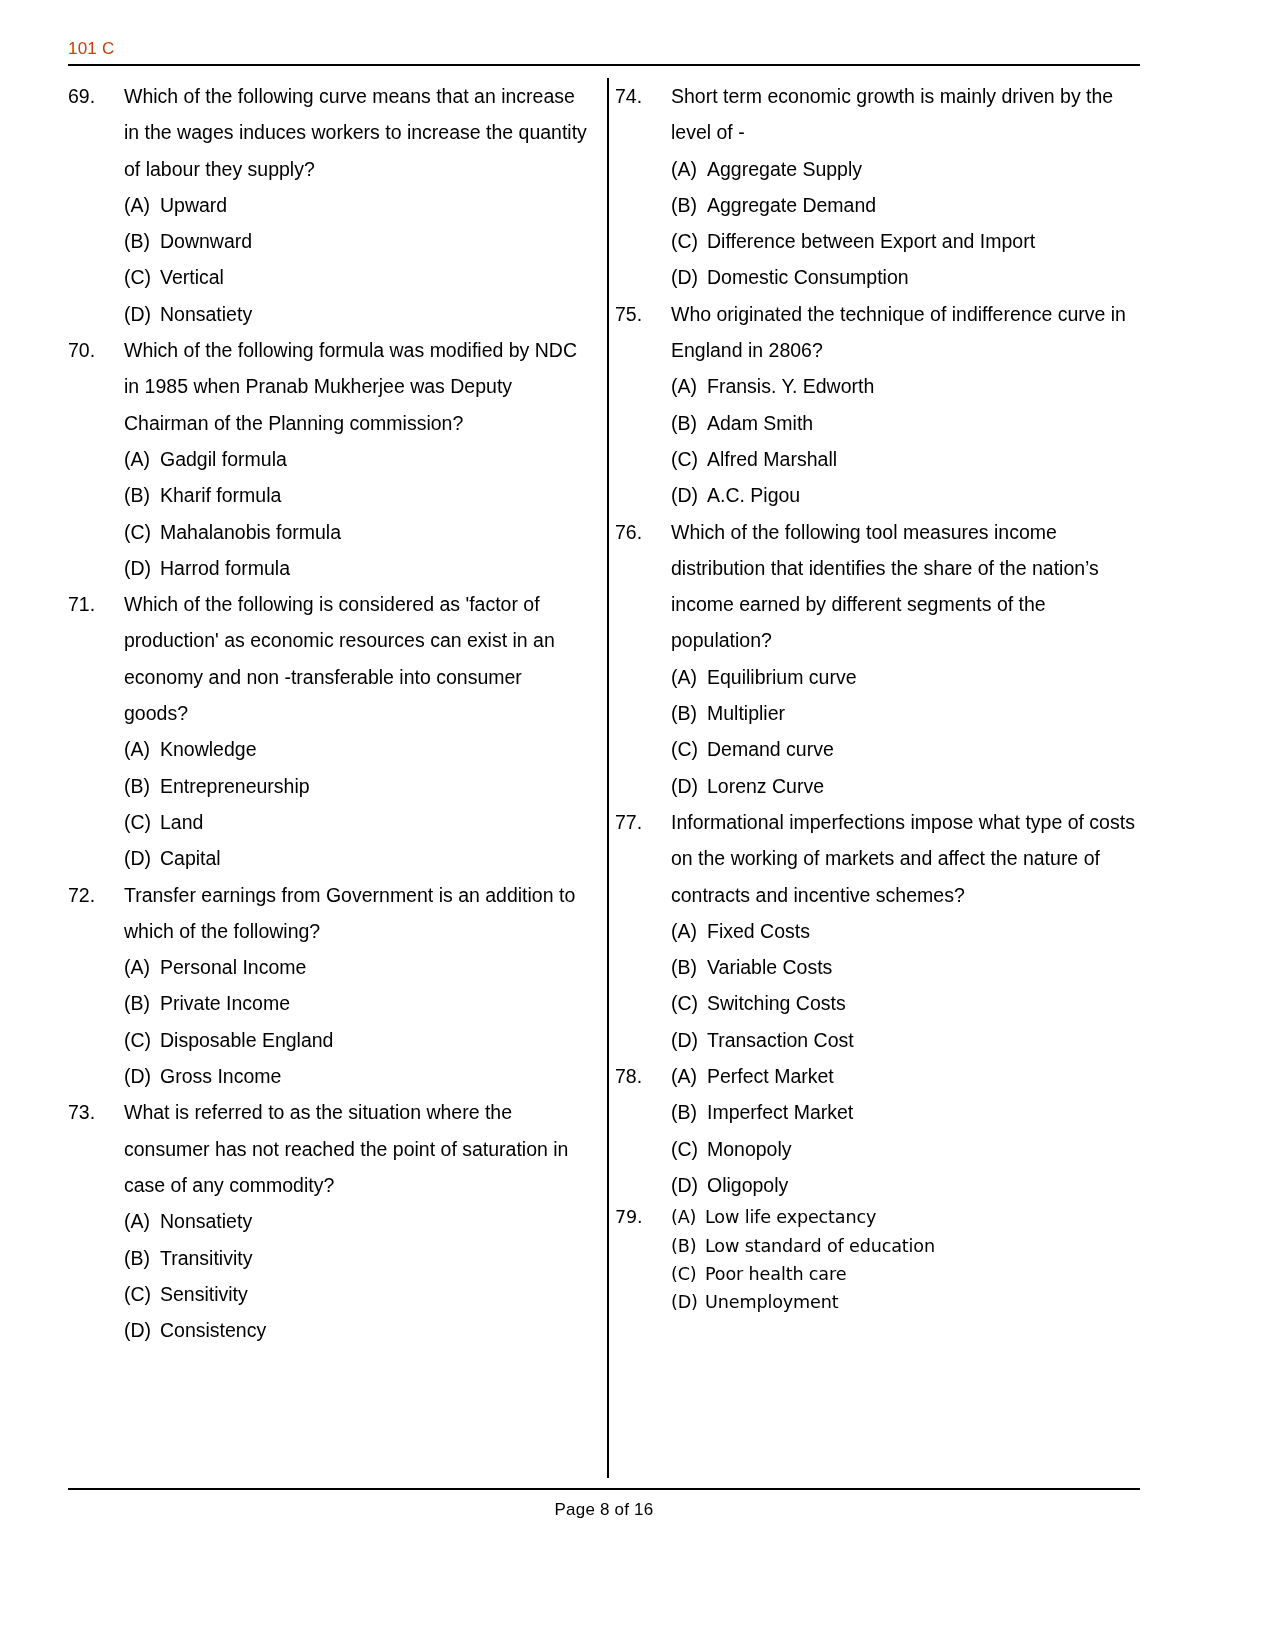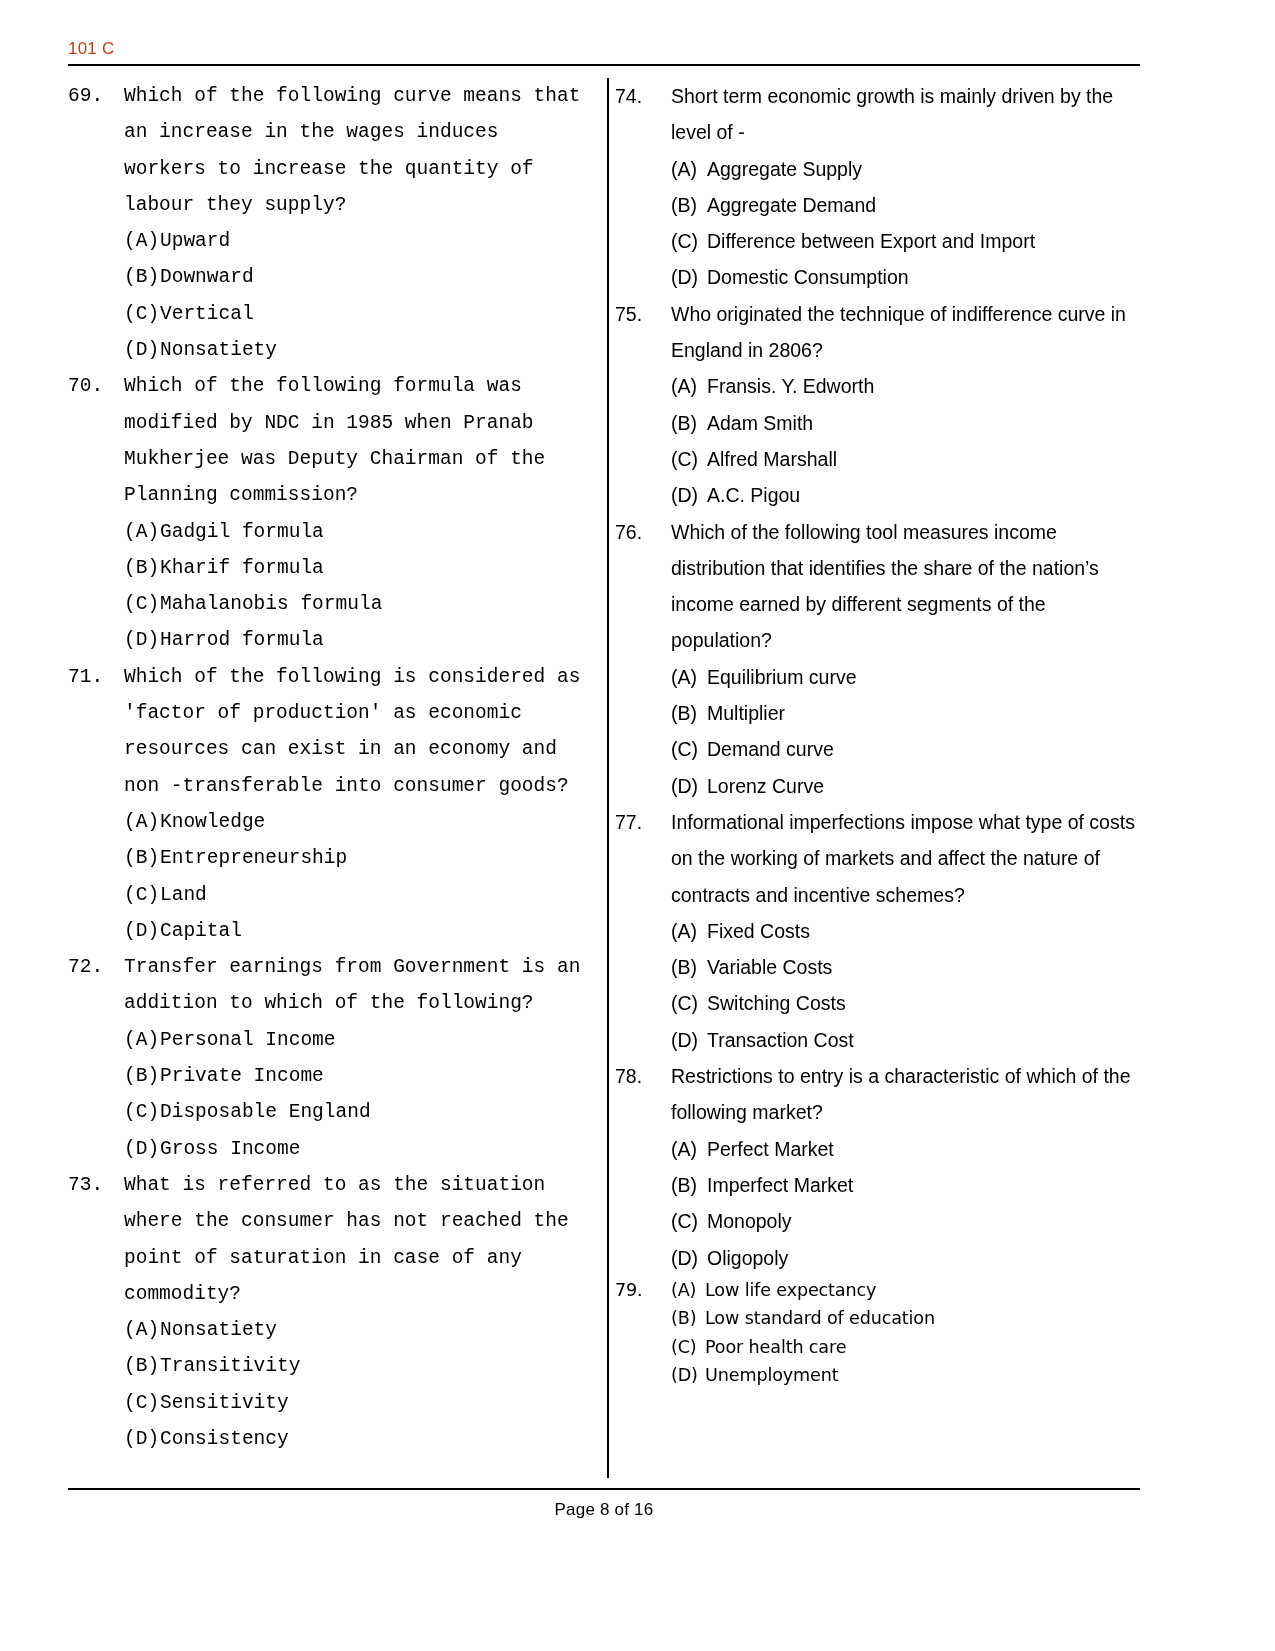--- a/index.html
+++ b/index.html
@@ -71,21 +71,20 @@
     display: flex;
     flex-direction: row;
   }
   .col {
     position: relative;
     box-sizing: border-box;
   }
   .col-left {
     width: 540px;
     padding-right: 16px;
-    font-family: Liberation Mono, monospace;
   }
   .col-divider {
     width: 0px;
     border-left: 2px solid #000;
     height: 1400px;
     margin: 0 0 0 0;
   }
   .col-right {
     width: 532px;
     padding-left: 6px;
@@ -377,21 +376,20 @@
               <li class="opt">
                 <span class="opt-letter">(D)</span>
                 <span class="opt-label">Transaction Cost</span>
               </li>
             </ul>
           </div>
         </div>
         <div class="q">
           <div class="q-num">78.</div>
           <div class="q-body">
-            <div class="q-text">Restrictions to entry is a characteristic of which of the following market?</div>
             <ul class="opts">
               <li class="opt">
                 <span class="opt-letter">(A)</span>
                 <span class="opt-label">Perfect Market</span>
               </li>
               <li class="opt">
                 <span class="opt-letter">(B)</span>
                 <span class="opt-label">Imperfect Market</span>
               </li>
               <li class="opt">

